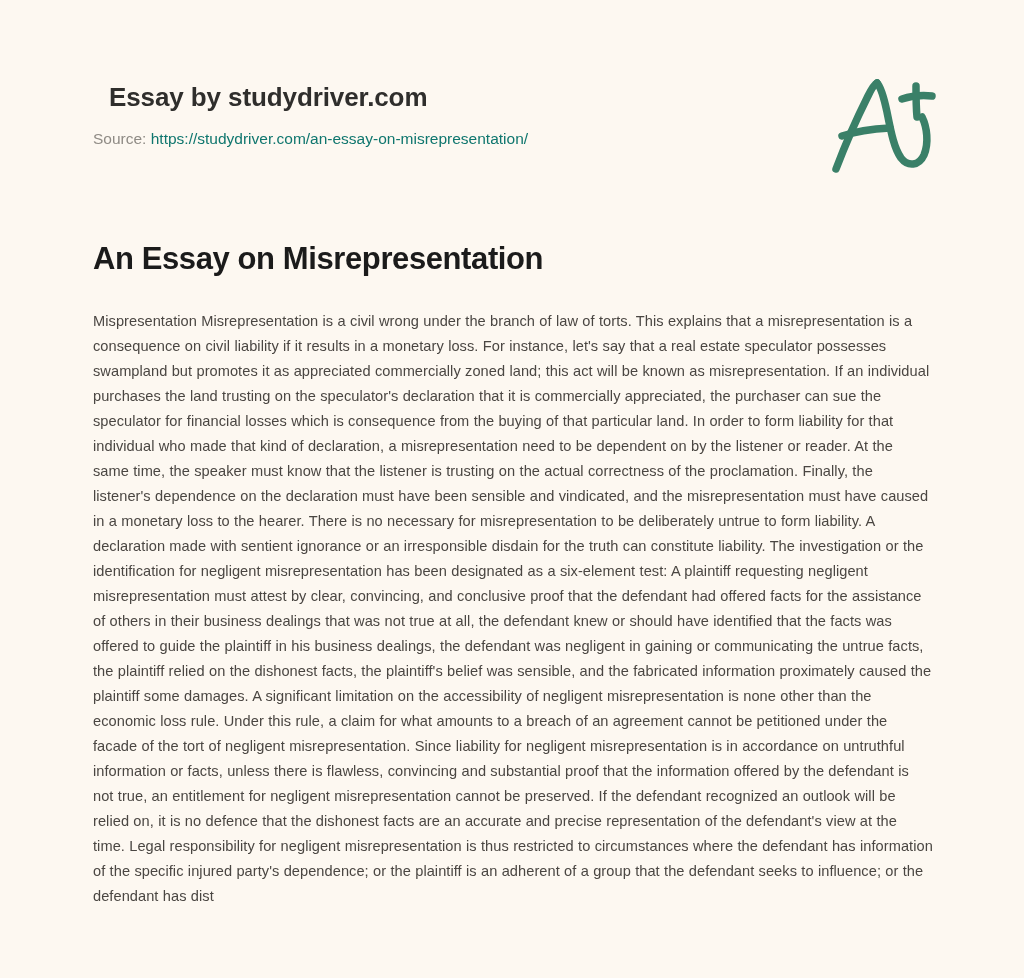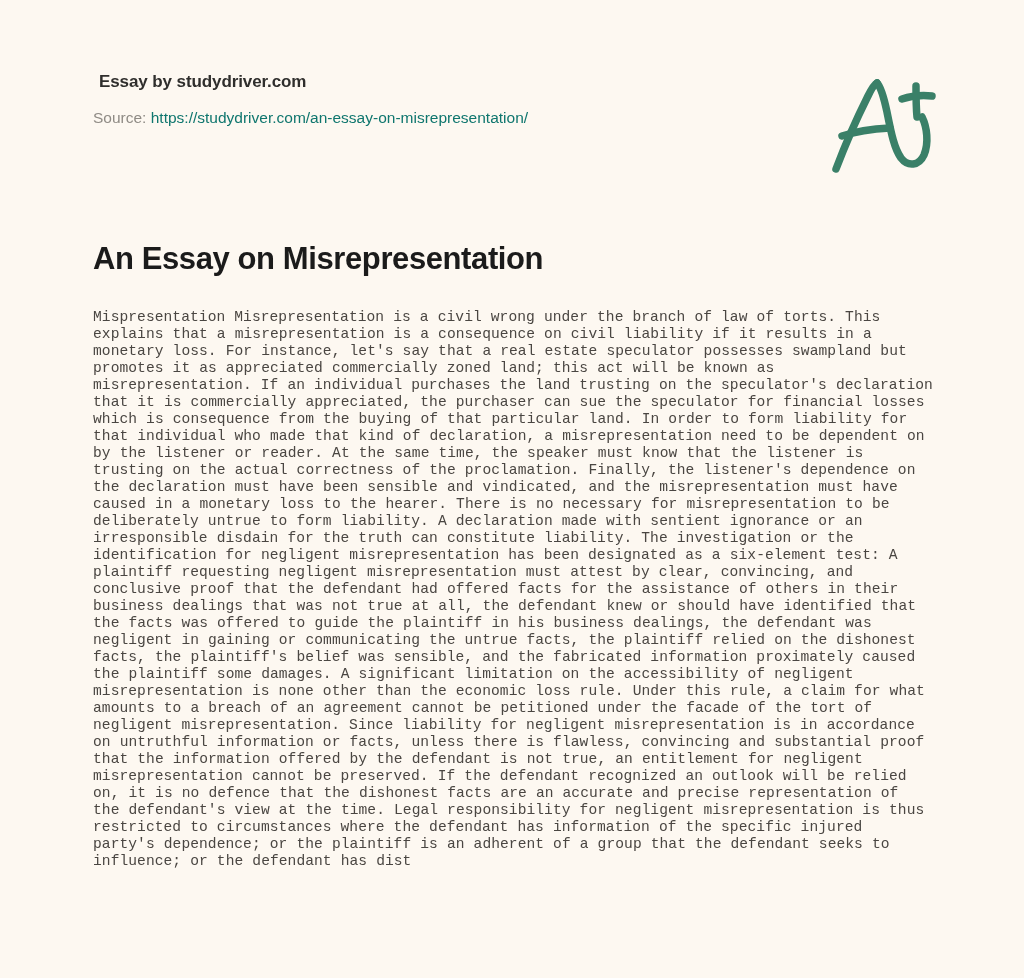--- a/index.html
+++ b/index.html
@@ -37,26 +37,26 @@
     justify-content: space-between;
   }
 
   .header-text-block {
     display: block;
     padding-top: 4px;
   }
 
   .brand-line {
     font-family: "Liberation Sans", sans-serif;
-    font-size: 17px;
+    font-size: 26px;
     font-weight: bold;
     color: #2f2e2c;
     letter-spacing: -0.1px;
     line-height: 1.2;
-    margin: 6px;
+    margin: 16px;
   }
 
   .source-line {
     margin: 16px 0 0 0;
     font-size: 15.5px;
     color: #8f8b85;
     line-height: 1.3;
     white-space: nowrap;
   }
 
@@ -97,23 +97,23 @@
     font-size: 31px;
     font-weight: bold;
     color: #1b1b1b;
     letter-spacing: -0.4px;
     line-height: 1.25;
   }
 
   .article-body {
     margin: 30px 0 0 0;
     width: 840px;
-    font-family: Liberation Mono, monospace;
+    font-family: Liberation Sans, sans-serif;
     font-size: 14.6px;
-    line-height: 17px;
+    line-height: 25px;
     color: #4a4642;
     text-align: left;
     letter-spacing: 0.06px;
     word-spacing: 0.2px;
   }
 </style>
 </head>
 <body>
 
 <div class="page">

